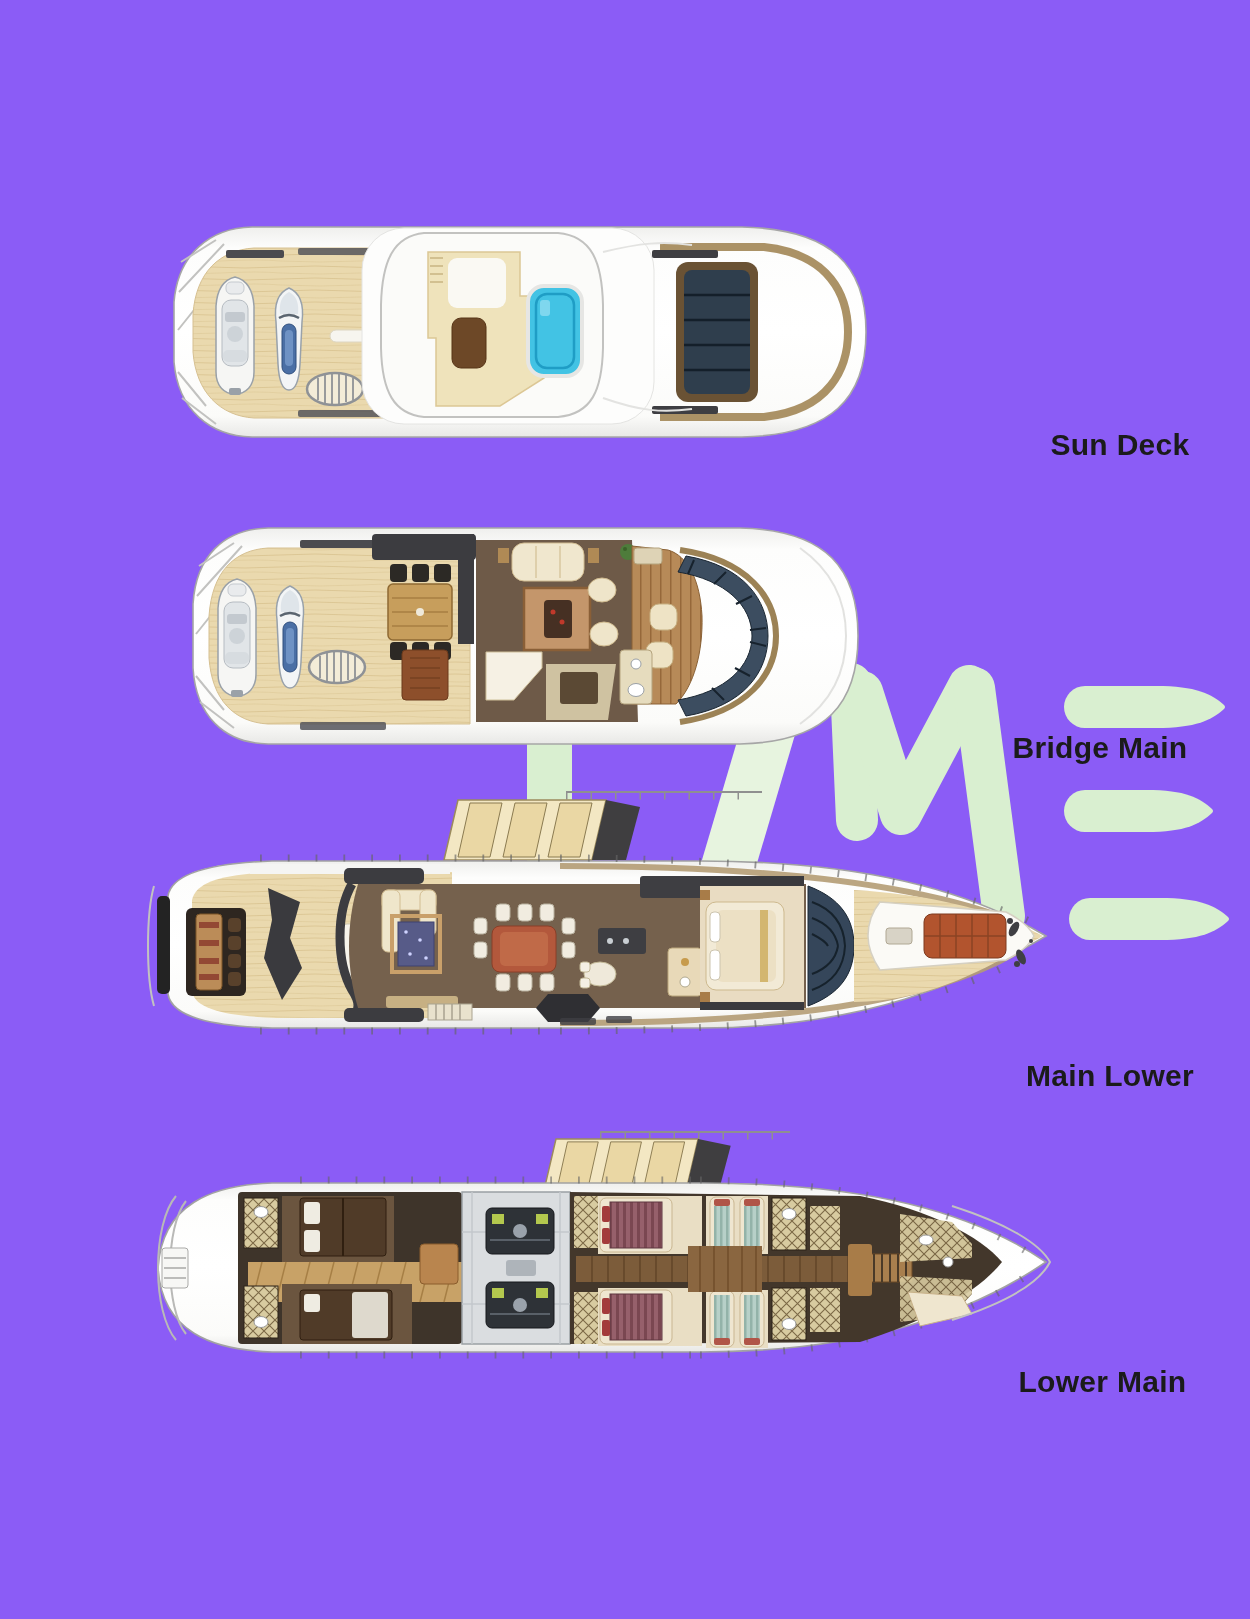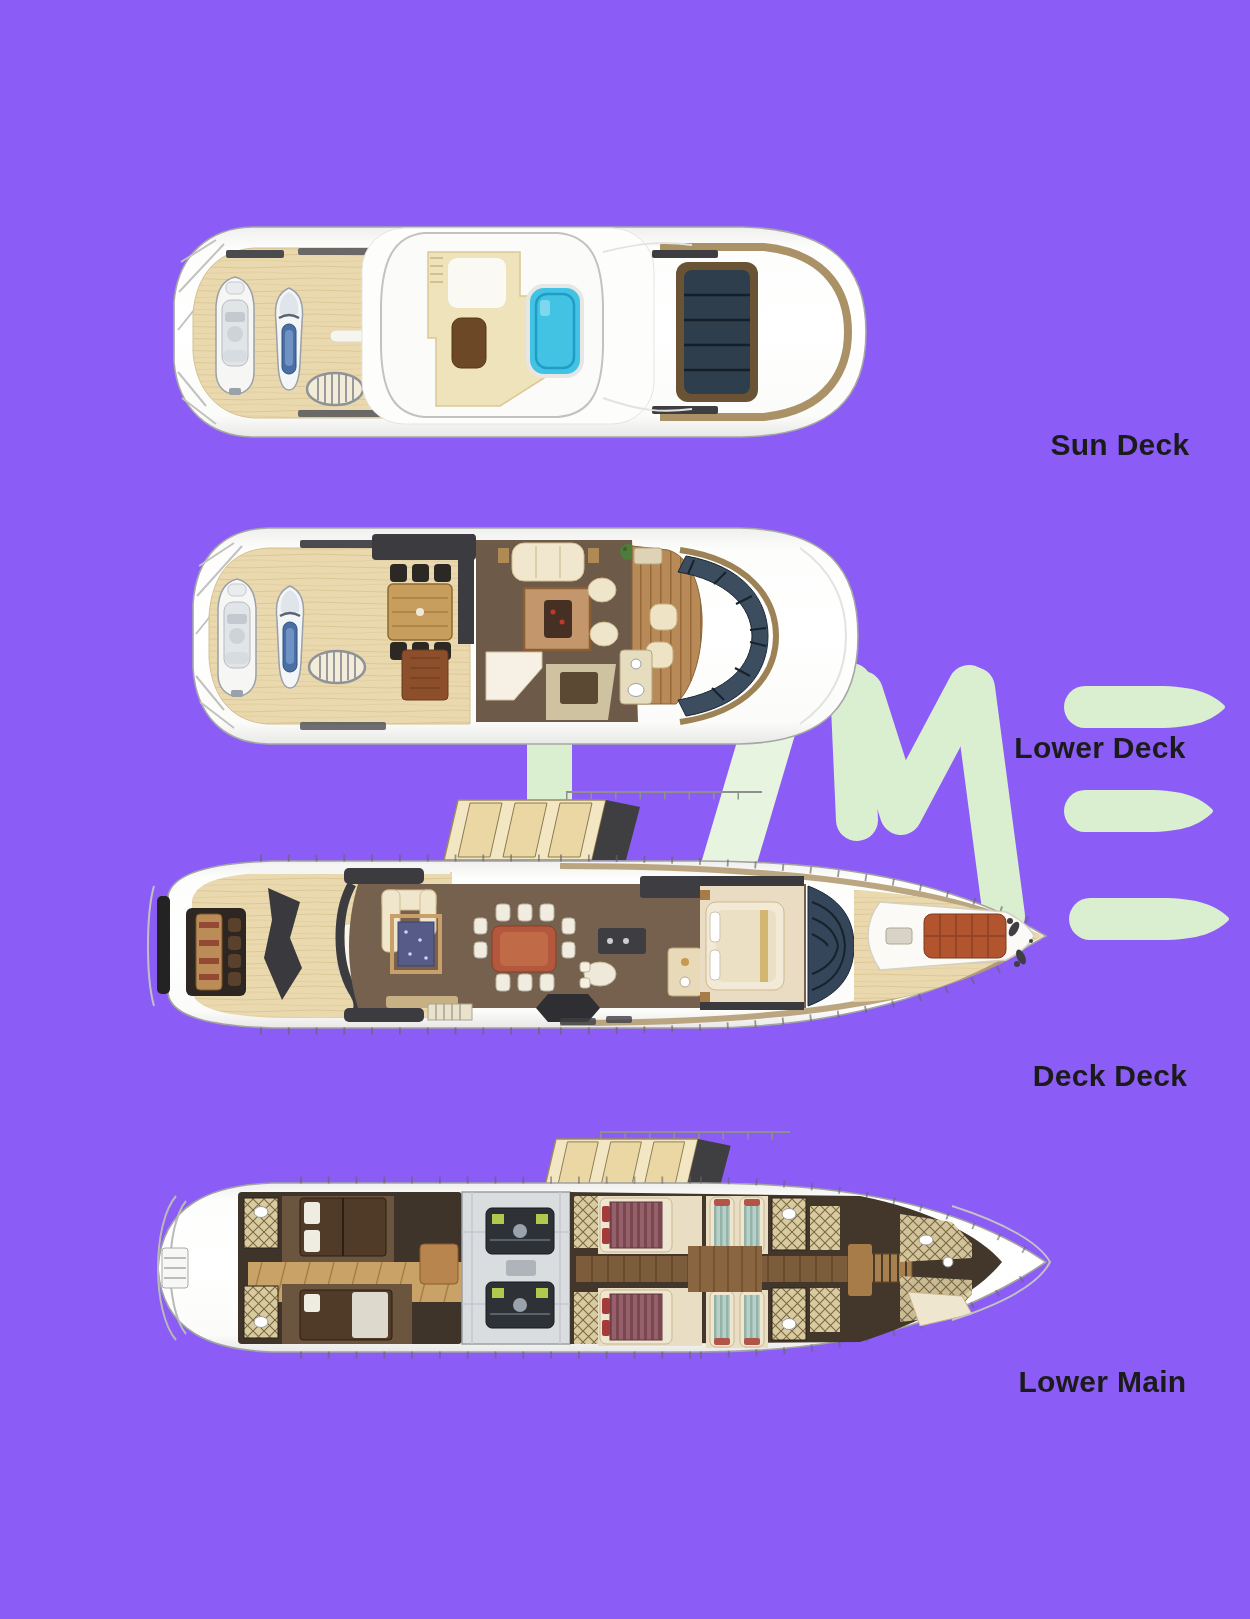--- a/index.html
+++ b/index.html
@@ -402,17 +402,17 @@
       <path d="M908 1292 L962 1296 L972 1314 L920 1326 Z" fill="#efe6cf" stroke="#c9b28a"></path>
       <rect x="848" y="1244" width="24" height="52" rx="3" fill="#a87c48"></rect>
       <ellipse cx="926" cy="1240" rx="7" ry="5" fill="#ffffff" stroke="#999999"></ellipse>
       <circle cx="948" cy="1262" r="5" fill="#ffffff" stroke="#999999"></circle>
     </g>
     <path d="M952 1206 C1008 1224 1040 1244 1050 1262 C1040 1282 1008 1302 952 1320" stroke="#c2c2c0" stroke-width="2" fill="none"></path>
   </g>
 </svg>
 
 <div class="deck-label" id="lbl-sun">Sun Deck</div>
-<div class="deck-label" id="lbl-bridge">Lower Deck</div>
-<div class="deck-label" id="lbl-main">Deck Deck</div>
+<div class="deck-label" id="lbl-bridge">Bridge Main</div>
+<div class="deck-label" id="lbl-main">Main Lower</div>
 <div class="deck-label" id="lbl-lower">Lower Main</div>
 
 </div>
 
 </body></html>

